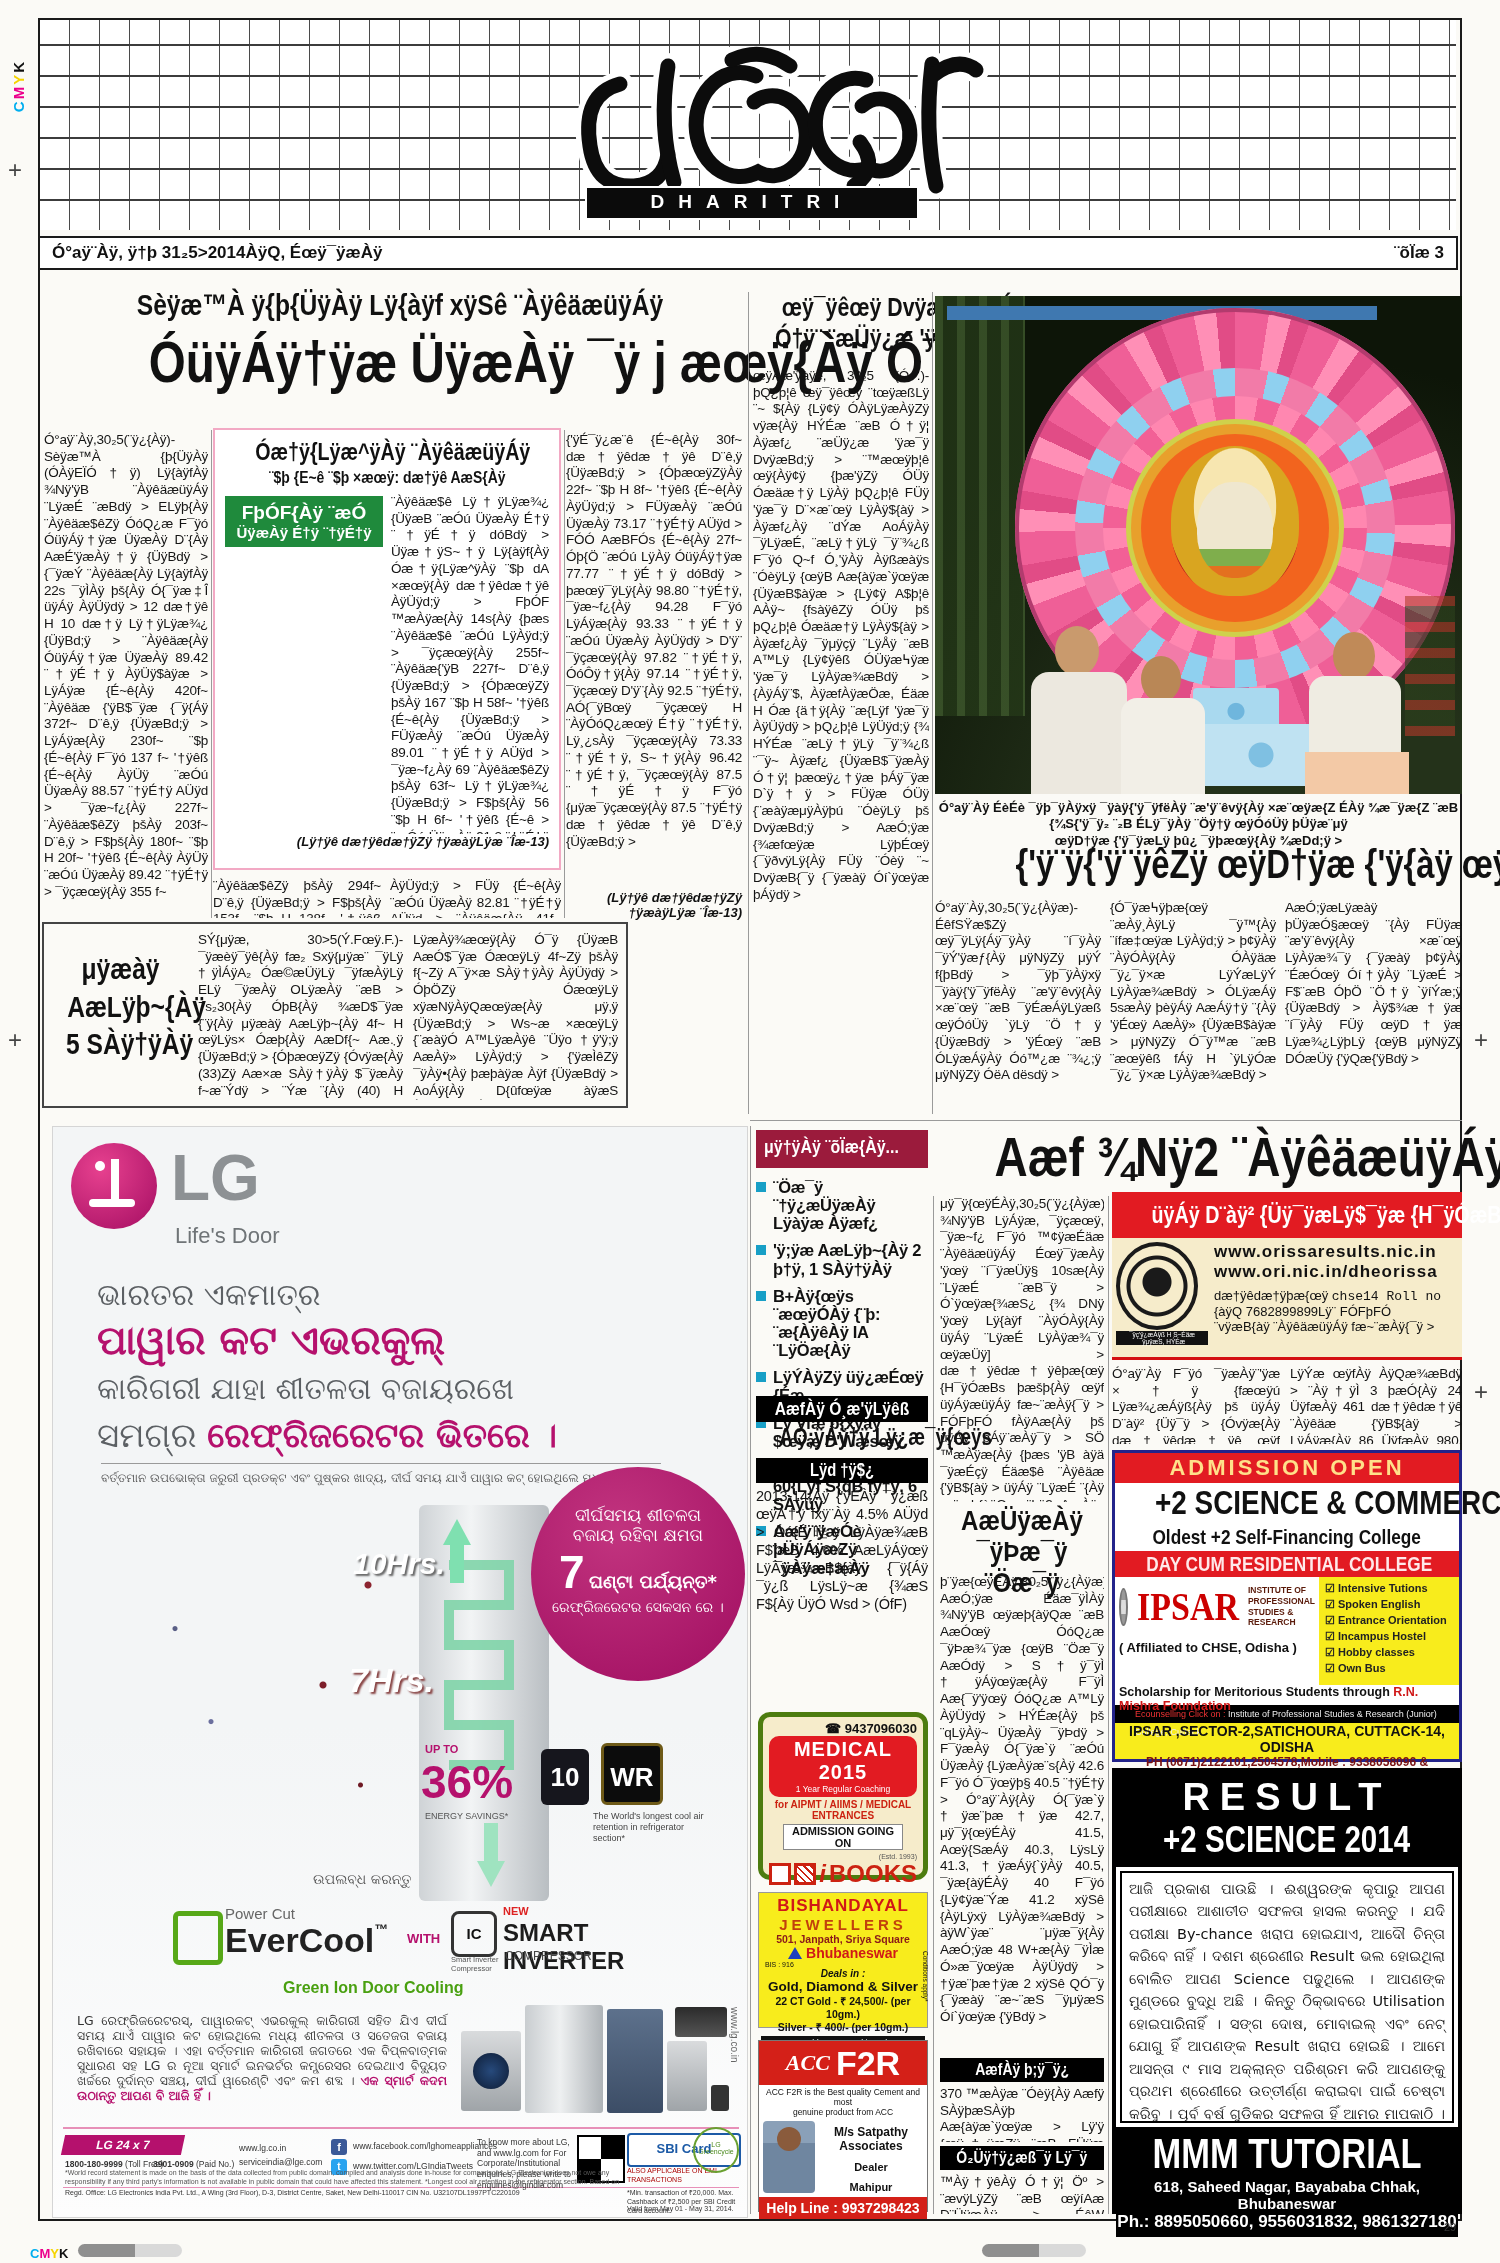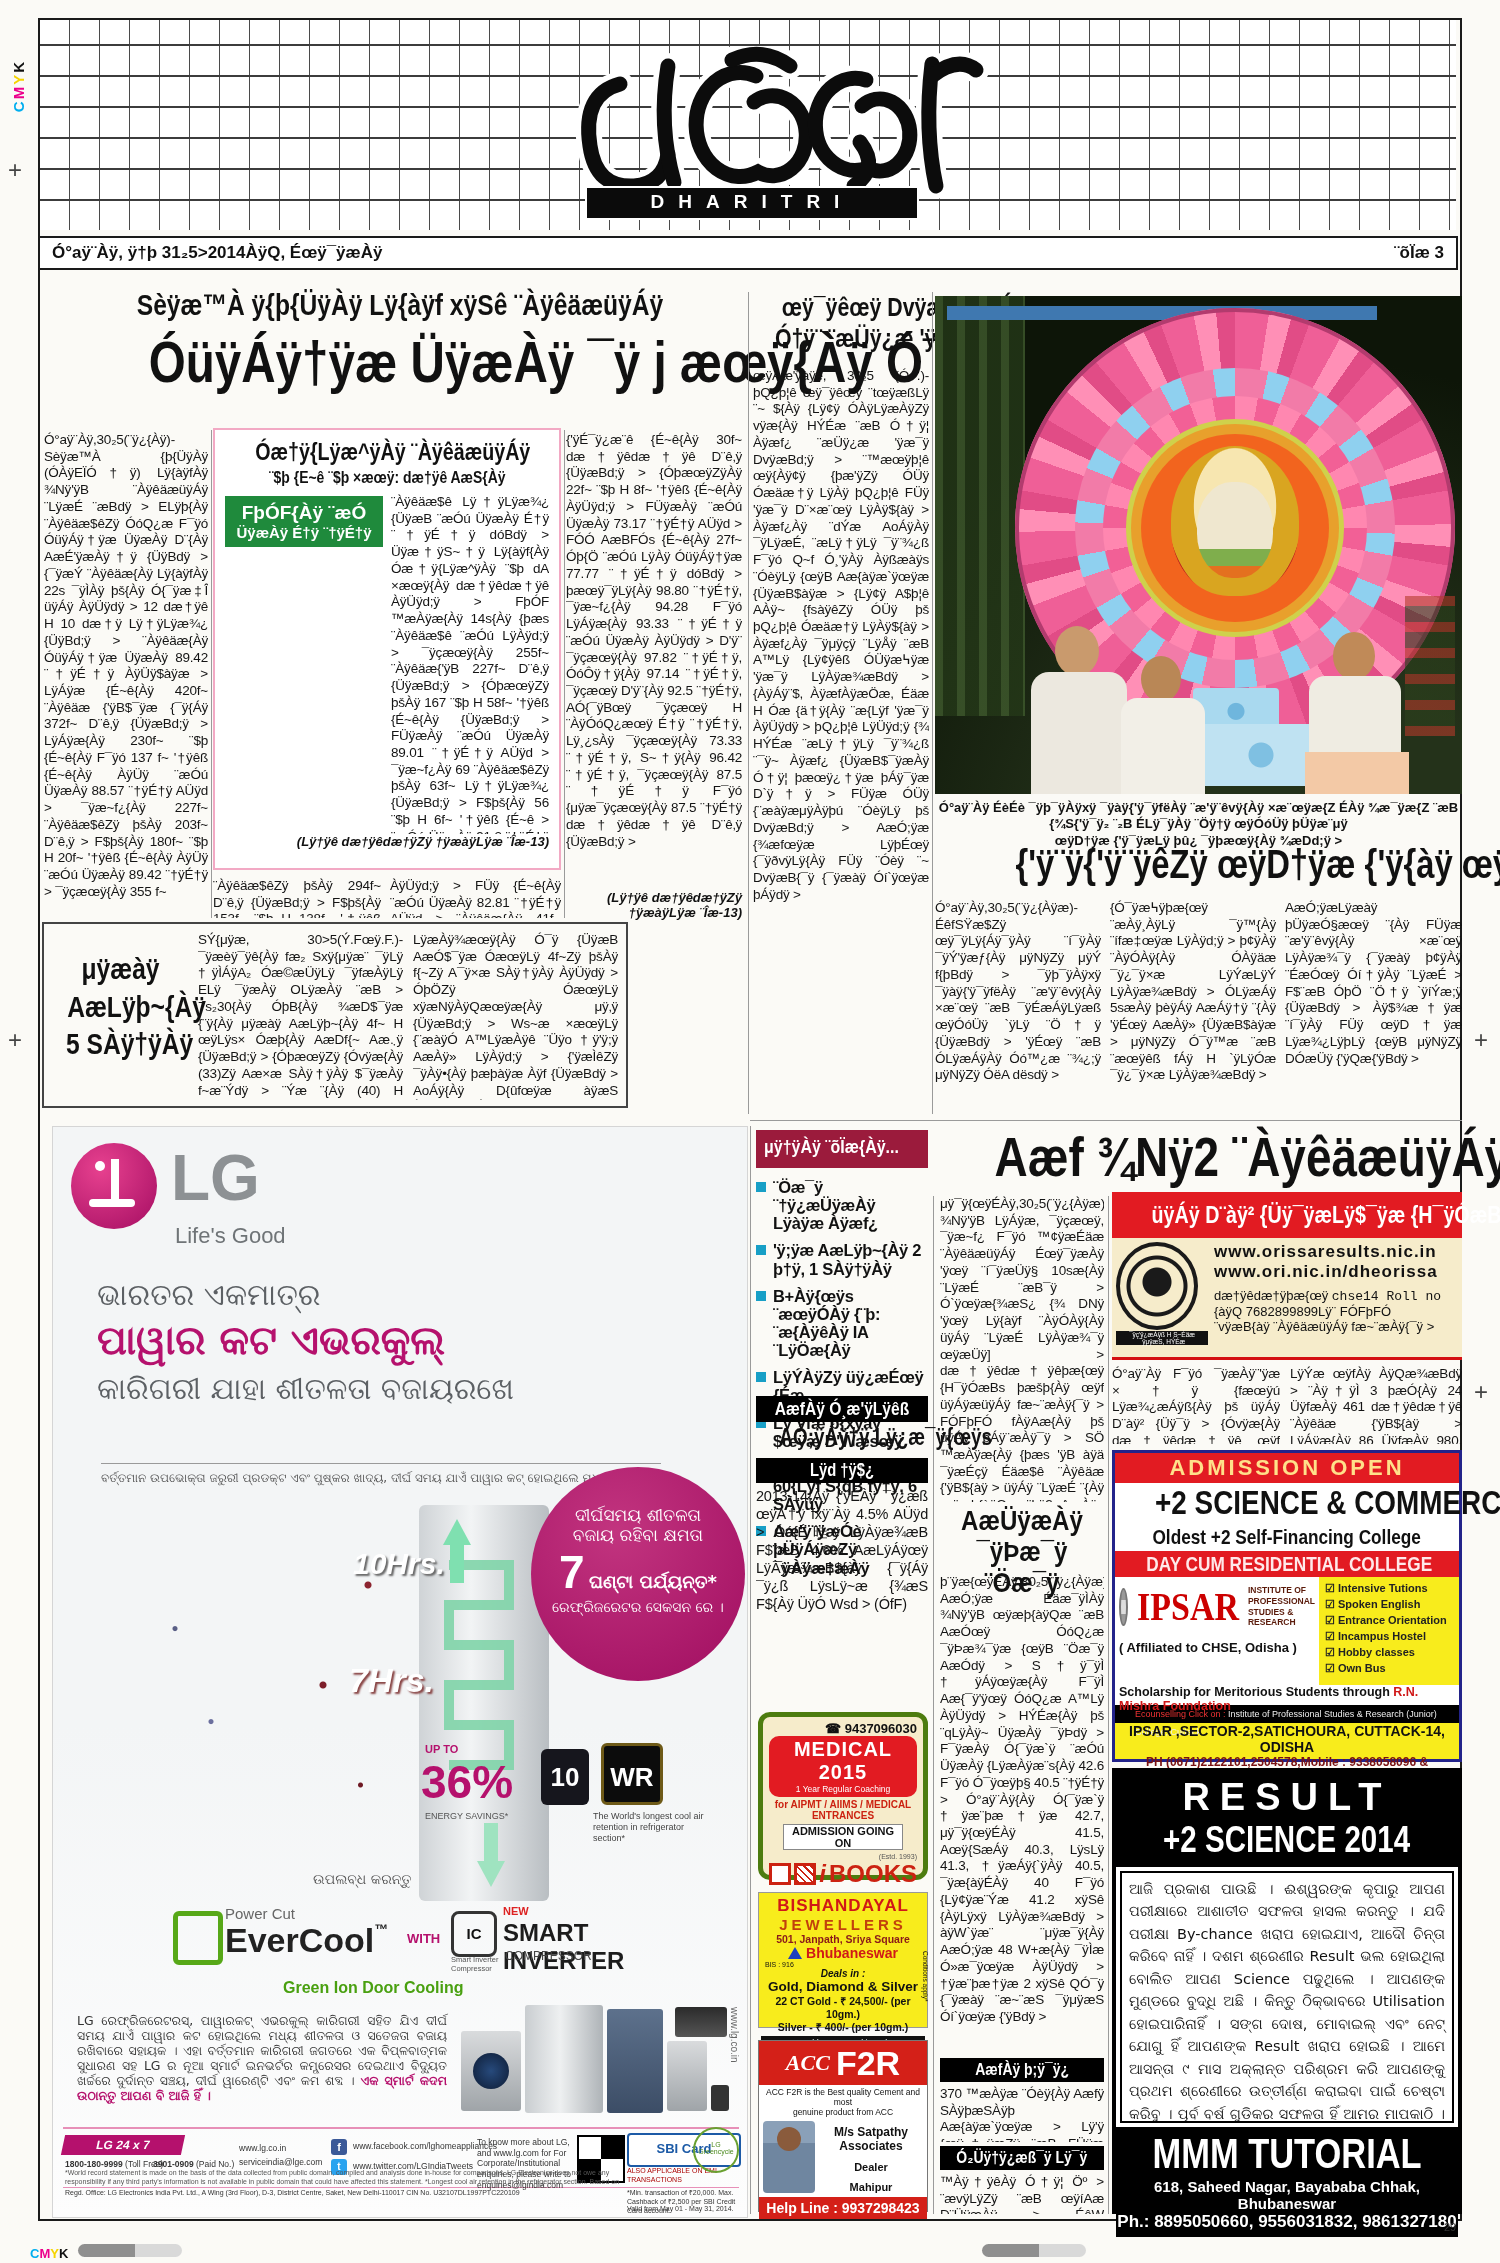--- a/index.html
+++ b/index.html
@@ -190,25 +190,26 @@
   <div class="abs vrule" style="left:933px;top:1196px;height:1018px;"></div>
   <div class="abs vrule" style="left:1108px;top:1196px;height:1018px;"></div>
 
   <div class="abs" style="left:52px;top:1126px;width:696px;height:1092px;background:linear-gradient(180deg,#f3f5f6 0 55%,#fdfdfd);border:1px solid #d5d5d5;box-sizing:border-box;overflow:hidden;">
     <div class="abs" style="left:18px;top:16px;width:86px;height:86px;border-radius:50%;background:radial-gradient(circle at 35% 30%,#e7418f,#a40d62);">
       <div class="abs" style="left:24px;top:18px;width:10px;height:10px;border-radius:50%;background:#fff;"></div>
       <div class="abs" style="left:40px;top:16px;width:8px;height:44px;background:#fff;"></div>
       <div class="abs" style="left:18px;top:56px;width:46px;height:8px;background:#fff;border-radius:4px;"></div>
     </div>
     <div class="abs" style="left:118px;top:14px;font-size:64px;font-weight:bold;color:#8d9194;">LG</div>
-    <div class="abs" style="left:122px;top:96px;font-size:22px;color:#6f7477;">Life's Good</div>
+    <div class="abs" style="left:122px;top:96px;font-size:22px;color:#6f7477;">Life's Door</div>
 
     <div class="abs odia" style="left:44px;top:150px;font-size:30px;color:#5c6064;">ଭାରତର ଏକମାତ୍ର</div>
     <div class="abs odia lg-magenta" style="left:44px;top:190px;font-size:40px;font-weight:bold;">ପାୱାର କଟ ଏଭରକୁଲ୍</div>
     <div class="abs odia" style="left:44px;top:244px;font-size:30px;color:#5c6064;">କାରିଗରୀ ଯାହା ଶୀତଳତା ବଜାୟରଖେ</div>
+    <div class="abs odia" style="left:44px;top:288px;font-size:34px;color:#5c6064;"><span>ସମଗ୍ର </span><span class="lg-magenta" style="font-weight:bold;">ରେଫ୍ରିଜରେଟର ଭିତରେ ।</span></div>
     <div class="abs" style="left:48px;top:336px;width:560px;height:1px;background:#9a9a9a;"></div>
     <div class="abs odia" style="left:48px;top:344px;width:600px;font-size:12px;color:#555;">ବର୍ତ୍ତମାନ ଉପଭୋକ୍ତା ଜରୁରୀ ପ୍ରଡକ୍ଟ ଏବଂ ପୁଷ୍କର ଖାଦ୍ୟ, ଦୀର୍ଘ ସମୟ ଯାଏଁ ପାୱାର କଟ୍ ହୋଇଥିଲେ ମଧ୍ୟ ।</div>
 
     <div class="fridge" style="left:86px;top:390px;width:120px;height:372px;background:linear-gradient(180deg,#1d2433,#0d1220 60%,#2a3350);background-image:radial-gradient(circle at 30% 30%,#5a5f86 0 2px,transparent 3px),radial-gradient(circle at 60% 55%,#6b6f9e 0 2px,transparent 3px);"></div>
     <div class="fridge" style="left:210px;top:378px;width:150px;height:400px;background:linear-gradient(180deg,#26070b,#3d0a10 55%,#160305);background-image:radial-gradient(circle at 70% 20%,#8c2430 0 3px,transparent 4px),radial-gradient(circle at 40% 45%,#7c1e2a 0 3px,transparent 4px),radial-gradient(circle at 65% 70%,#6e1a24 0 2px,transparent 3px);"></div>
     <div class="fridge" style="left:366px;top:378px;width:130px;height:396px;background:linear-gradient(90deg,#cfd3d6,#f2f4f5 40%,#b9bec2);">
       <svg width="130" height="396">
         <path d="M30,60 h60 v40 h-60 v40 h60 v40 h-60 v40 h60 v40 h-60" fill="none" stroke="#7fd4a8" stroke-width="10" opacity="0.9"></path>
         <path d="M24,40 l14,-26 l14,26 z" fill="#7fe0b0"></path>
         <rect x="31" y="38" width="14" height="40" fill="#7fe0b0"></rect>

